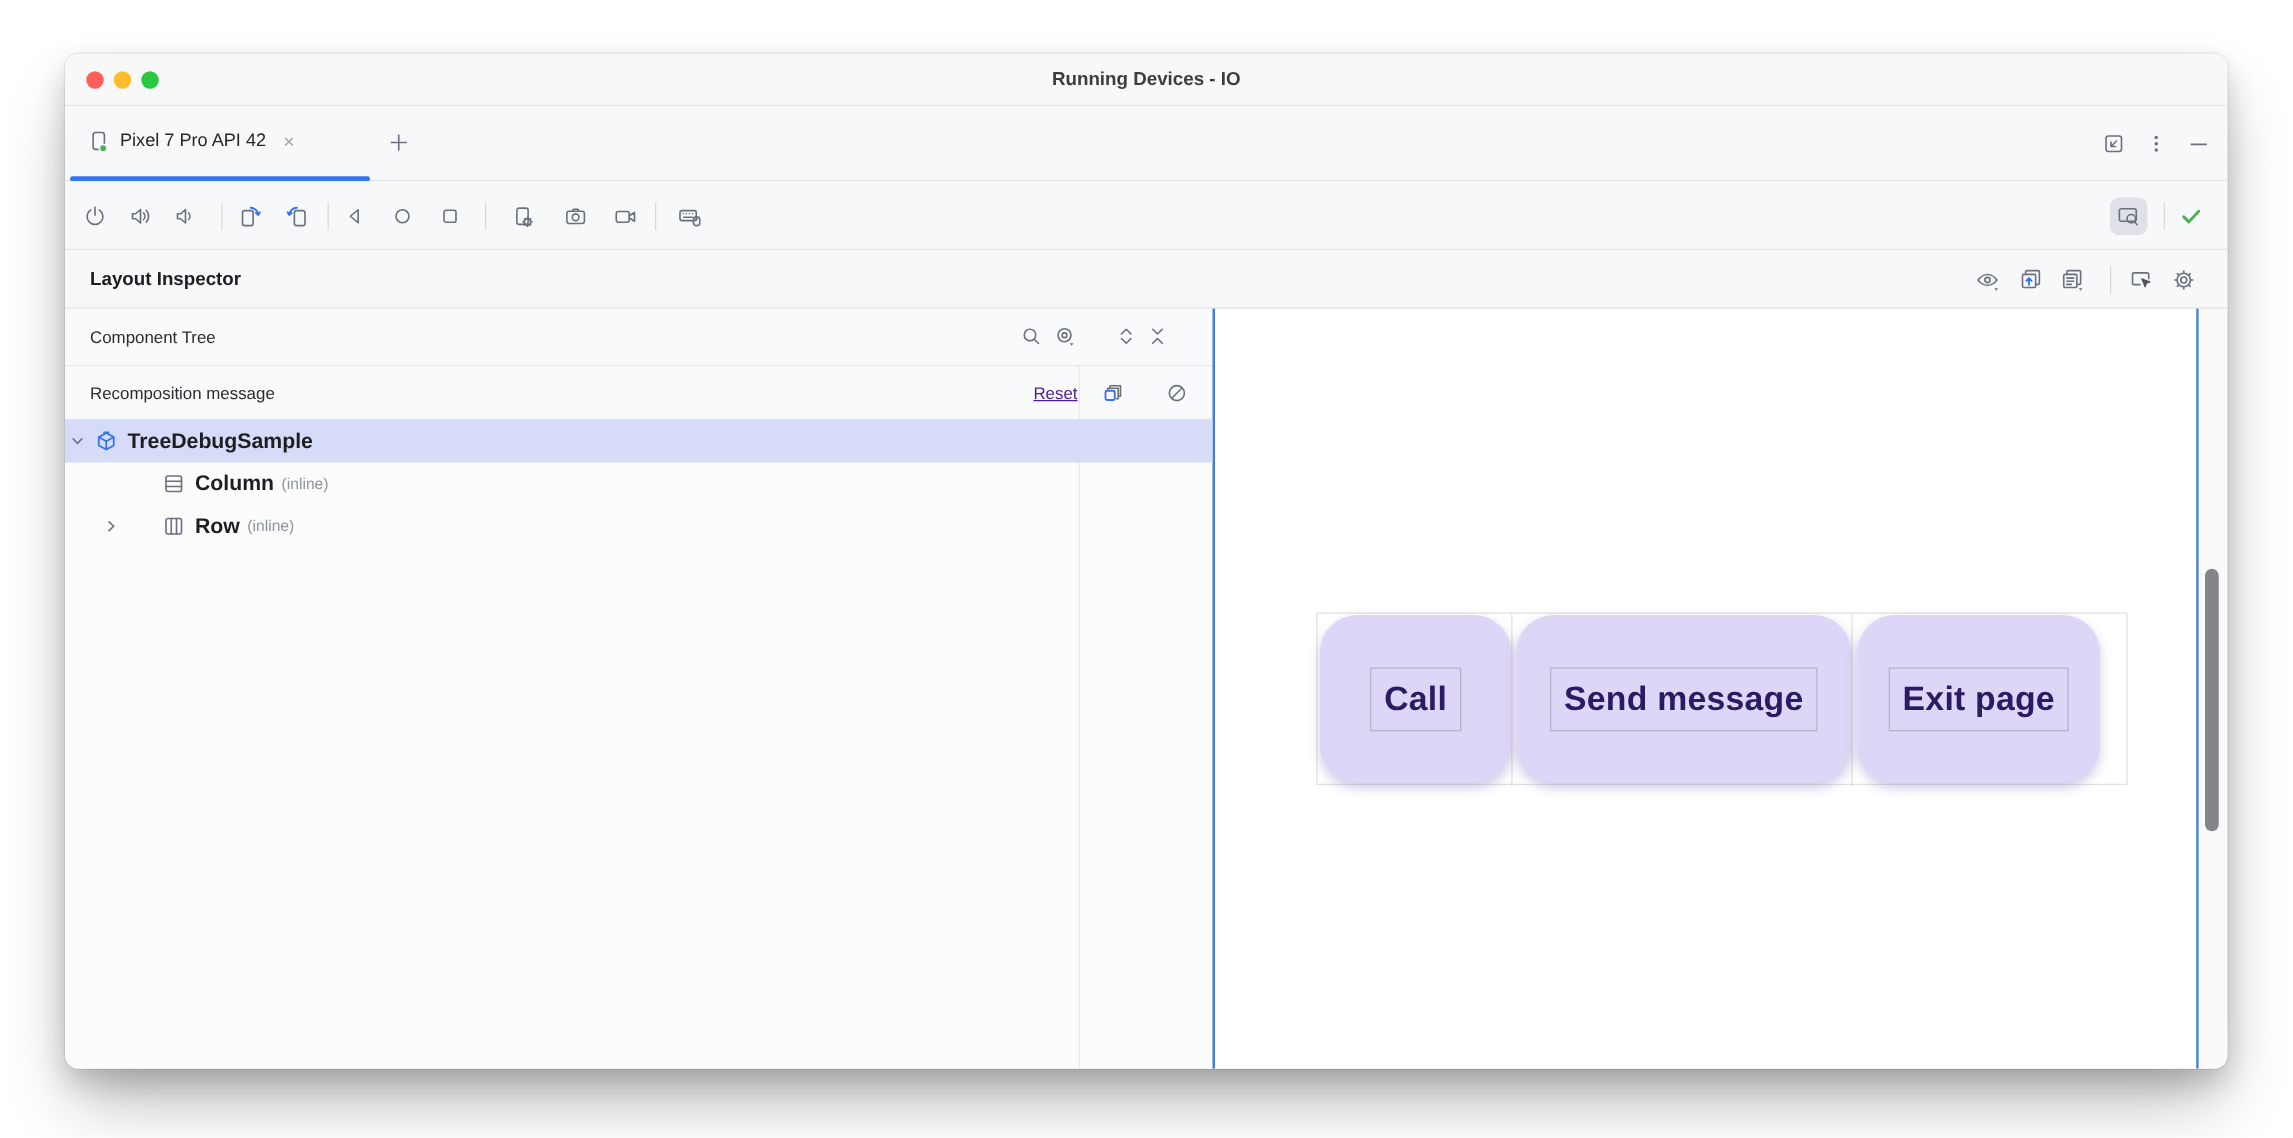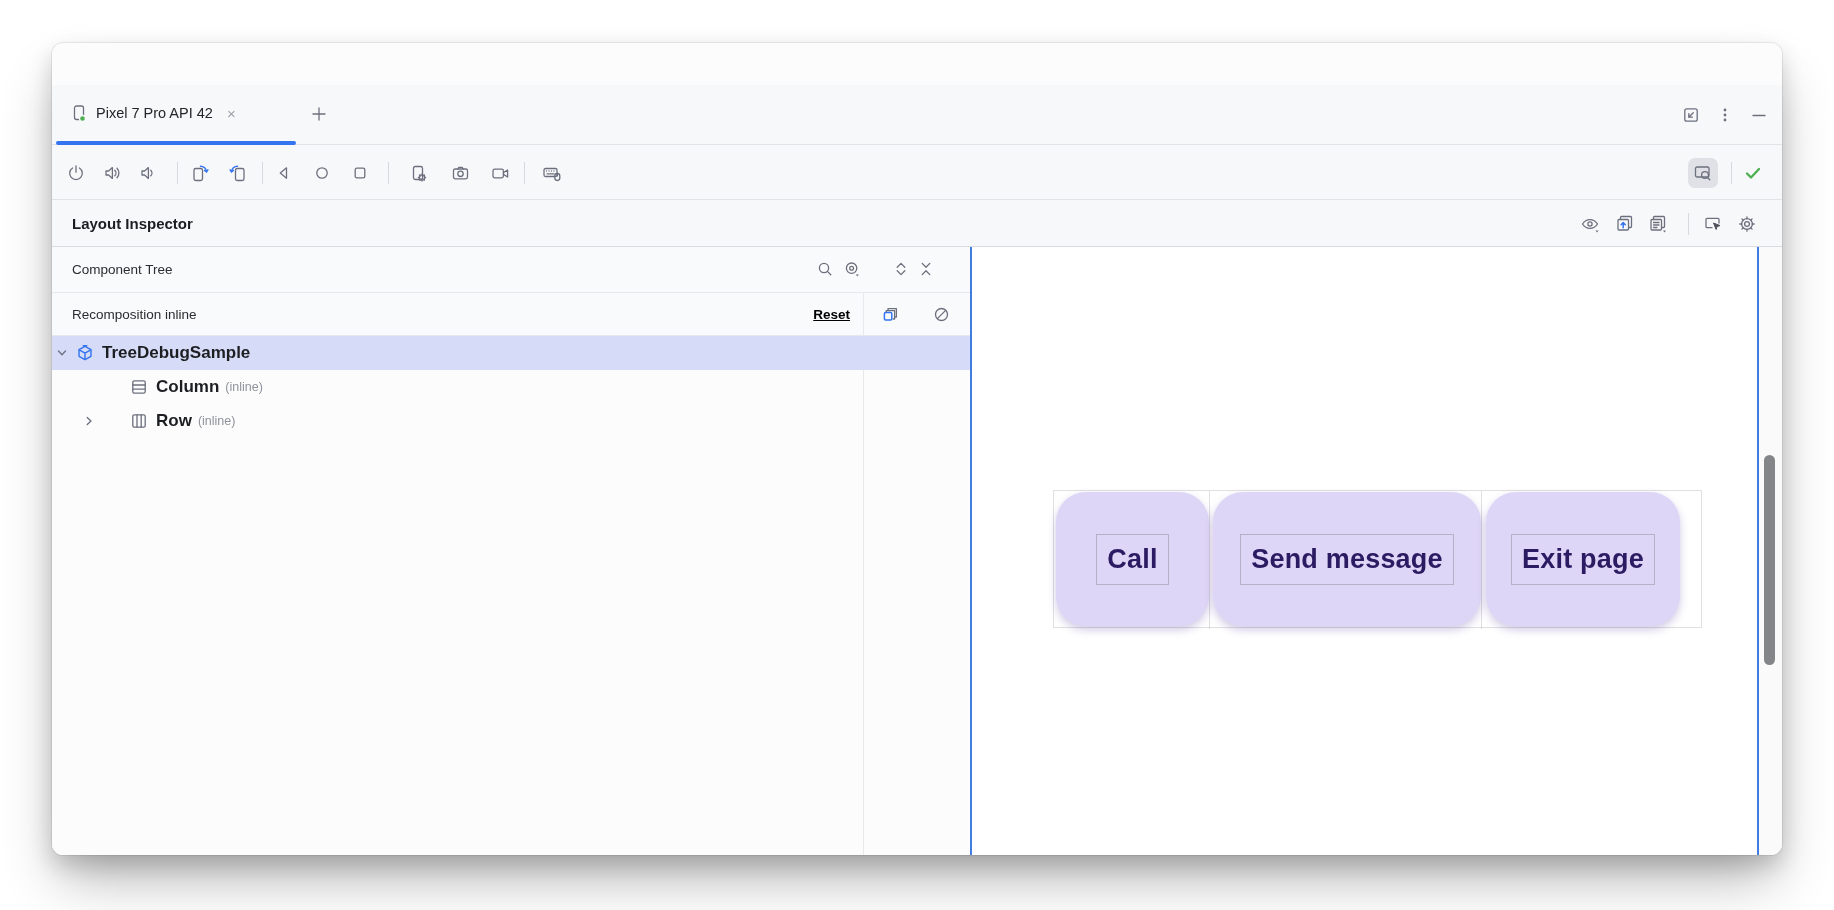--- a/index.html
+++ b/index.html
@@ -64,22 +64,22 @@
 
   .ct-header { position:absolute; left:0; top:0; width:918px; height:46px;
     background:#f9fafb; border-bottom:1px solid #e6e7ea;padding-left:44px; }
   .ct-title { position:absolute; left:20px; line-height:46px; font-size:13.5px; color:#2b2c30; }
   .ct-ic { position:absolute; top:8px; width:28px; height:28px; display:flex;
     align-items:center; justify-content:center; }
 
   .rc-row { position:absolute; left:0; top:46px; width:918px; height:43px;
     background:#f9fafb; border-bottom:1px solid #e6e7ea; }
   .rc-title { position:absolute; left:20px; line-height:43px; font-size:13.5px; color:#2b2c30; }
-  .rc-reset { position:absolute; right:120px; top:0; line-height:43px; font-size:13.5px;
-    color:#000000; text-decoration:underline; cursor:pointer;font-weight:bold; }
+  .rc-reset { position:absolute; right:108px; top:0; line-height:43px; font-size:13.5px;
+    color:#4c1d95; text-decoration:underline; cursor:pointer; }
   .rc-ic { position:absolute; top:7px; width:28px; height:28px; display:flex;
     align-items:center; justify-content:center; }
 
   .col-sep { position:absolute; left:811px; top:46px; width:1px; height:562px; background:#e8e9ec; z-index:0; }
 
   .tree { position:absolute; left:0; top:89px; width:918px; }
   .tree-row { position:relative; height:34px; display:flex; align-items:center; }
   .tree-row.selected { background:#d6dcf7; z-index:1; }
   .tr-name { font-size:17px; font-weight:700; color:#1d1e22; margin-left:8px;text-align:center; }
   .tr-suffix { font-size:12.5px; color:#8f939b; margin-left:6px; }
@@ -99,20 +99,26 @@
   svg { display:block; }
   .st { stroke:#6c707e; fill:none; stroke-width:1.3; stroke-linecap:round; stroke-linejoin:round; }
   .stb { stroke:#3574f0; fill:none; stroke-width:1.5; stroke-linecap:round; stroke-linejoin:round; }
 </style>
 </head>
 <body>
 
 <div class="stage">
   <div class="window">
 
+    <div class="titlebar">
+      <div class="traffic t-red"></div>
+      <div class="traffic t-yellow"></div>
+      <div class="traffic t-green"></div>
+      <div class="win-title">Running Devices - IO</div>
+    </div>
 
     <div class="tabbar">
       <div class="tab">
         <span class="node-ic">
           <svg width="18" height="18" viewBox="0 0 18 18">
             <rect class="st" x="4.5" y="2" width="9" height="13.5" rx="2"></rect>
             <circle cx="12.5" cy="14.5" r="3" fill="#4caf50" stroke="#f7f8fa" stroke-width="1.4"></circle>
           </svg>
         </span>
         <span class="tab-label">Pixel 7 Pro API 42</span>
@@ -302,21 +308,21 @@
               </svg>
           </div>
           <div class="ct-ic" style="left:860px">
             <svg width="18" height="18" viewBox="0 0 18 18">
                 <path class="st" d="M5.2 3.4L9 7.2l3.8-3.8M5.2 14.6L9 10.8l3.8 3.8" stroke-width="1.4"></path>
               </svg>
           </div>
         </div>
 
         <div class="rc-row">
-          <div class="rc-title">Recomposition inline</div>
+          <div class="rc-title">Recomposition message</div>
           <a class="rc-reset">Reset</a>
           <div class="rc-ic" style="left:824px">
             <svg width="19" height="19" viewBox="0 0 19 19">
                 <path class="st" d="M7 5V3.6h8.4V12H14" stroke-width="1.2"></path>
                 <path class="st" d="M5.2 7V5.6h8.4V14H12.2" stroke-width="1.2"></path>
                 <rect class="stb" x="3.4" y="7.6" width="7.4" height="7.4" rx="1.2" fill="#f9fafb"></rect>
               </svg>
           </div>
           <div class="rc-ic" style="left:875px">
             <svg width="19" height="19" viewBox="0 0 19 19">

